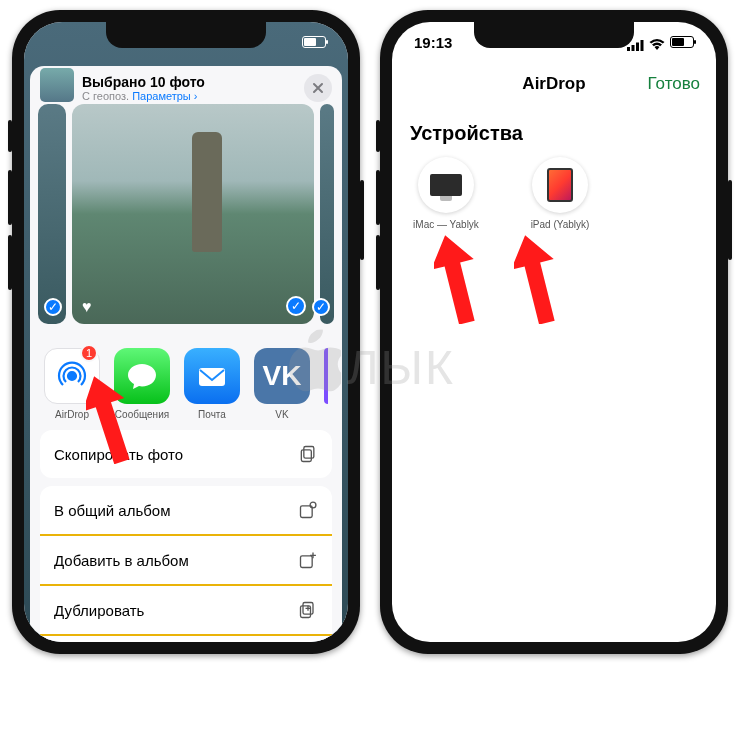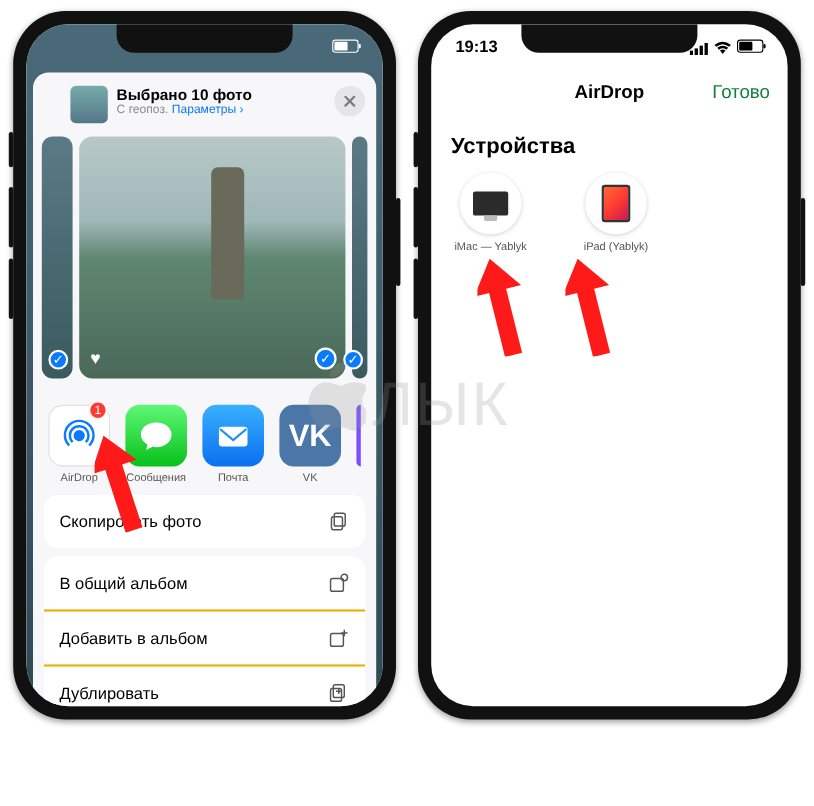--- a/index.html
+++ b/index.html
@@ -39,21 +39,21 @@
   .batt-fill{position:absolute;left:1px;top:1px;bottom:1px;width:55%;background:currentColor;border-radius:1px;}
 
   
   .bgphoto { position:absolute; inset:0; background:linear-gradient(#4a6a7a,#2d4a55); }
   .sheet {
     position:absolute; top:44px; left:6px; right:6px; bottom:0;
     background:#f7f7f9; border-radius:14px 14px 0 0; overflow:hidden;
     display:flex; flex-direction:column;
   }
   .sheet-header{
-    display:flex; align-items:flex-start; gap:8px; padding:12px 10px;margin-left:24px;
+    display:flex; align-items:flex-end; gap:8px; padding:2px 10px;
   }
   .thumb{width:34px;height:34px;border-radius:5px;background:linear-gradient(#7aa, #578);}
   .sh-txt{flex:1; min-width:0;}
   .sh-title{font-size:14px; font-weight:600; color:#000;}
   .sh-sub{font-size:11px; color:#8a8a8e;}
   .sh-sub a{color:#0a7aff; text-decoration:none;}
   .closebtn{width:28px;height:28px;border-radius:50%;background:#e6e6ea;display:flex;align-items:center;justify-content:center;color:#7b7b80;}
   .preview-row{display:flex;gap:6px;padding:0 8px 10px;}
   .prev-side{width:28px;height:220px;border-radius:10px;background:linear-gradient(#5a7a85,#3a5a60);position:relative;}
   .prev-main{flex:1;height:220px;border-radius:12px;background:linear-gradient(#b8c8c8 0%, #a0b8b8 35%, #5f8772 50%, #4a6858 100%);position:relative;overflow:hidden;}
@@ -92,21 +92,21 @@
   .imac::after{content:"";position:absolute;bottom:-5px;left:50%;transform:translateX(-50%);width:12px;height:5px;background:#bbb;border-radius:0 0 2px 2px;}
   .ipad{width:26px;height:34px;border-radius:3px;background:linear-gradient(135deg,#ff6b35,#ff3b30,#c01a5a);border:2px solid #333;}
   .dev-label{font-size:10px;color:#555;margin-top:6px;text-align:center;}
 
   
   .arrow{position:absolute;width:44px;height:90px;z-index:40;}
   .arrow svg{width:100%;height:100%;}
 
   .watermark{
     position:absolute; top:50%; left:50%; transform:translate(-50%,-50%);
-    font-size:56px; color:rgba(150,150,150,.25); font-weight:300; letter-spacing:2px;
+    font-size:48px; color:rgba(150,150,150,.25); font-weight:300; letter-spacing:2px;
     pointer-events:none; z-index:60; display:flex; align-items:center;
   }
   .watermark .apple{font-size:56px;margin-right:6px;}
 </style>
 </head>
 <body>
 
 <div class="stage">
 
   <div class="phone">

